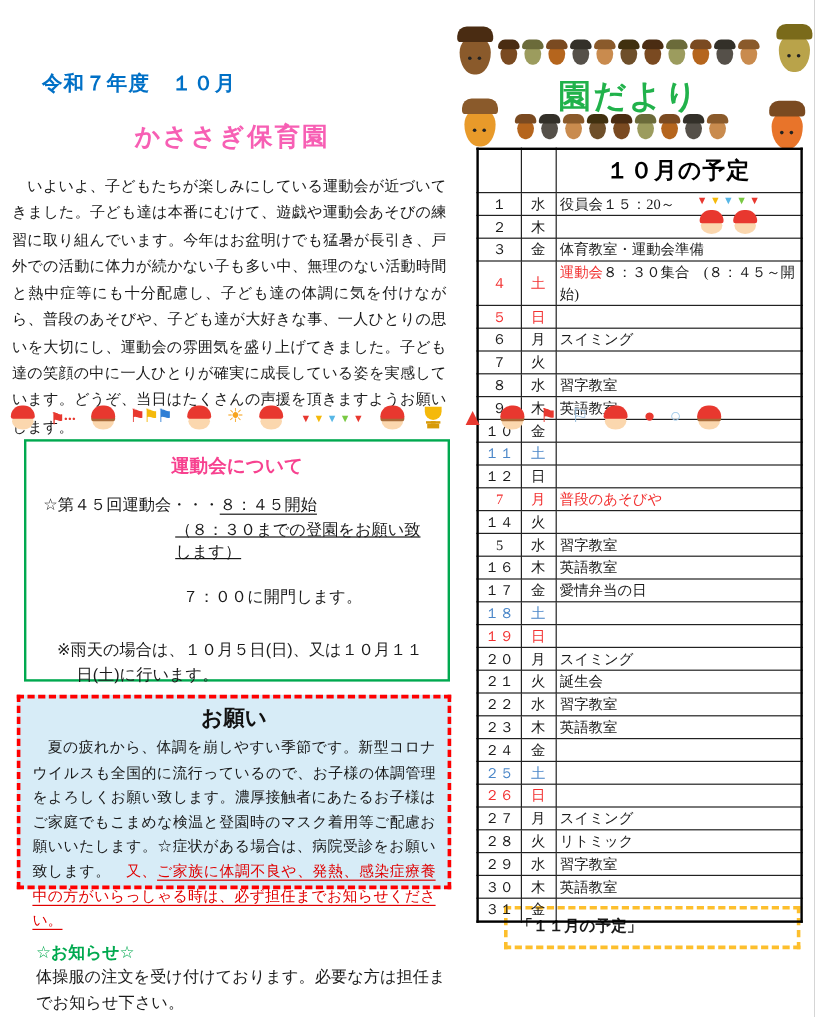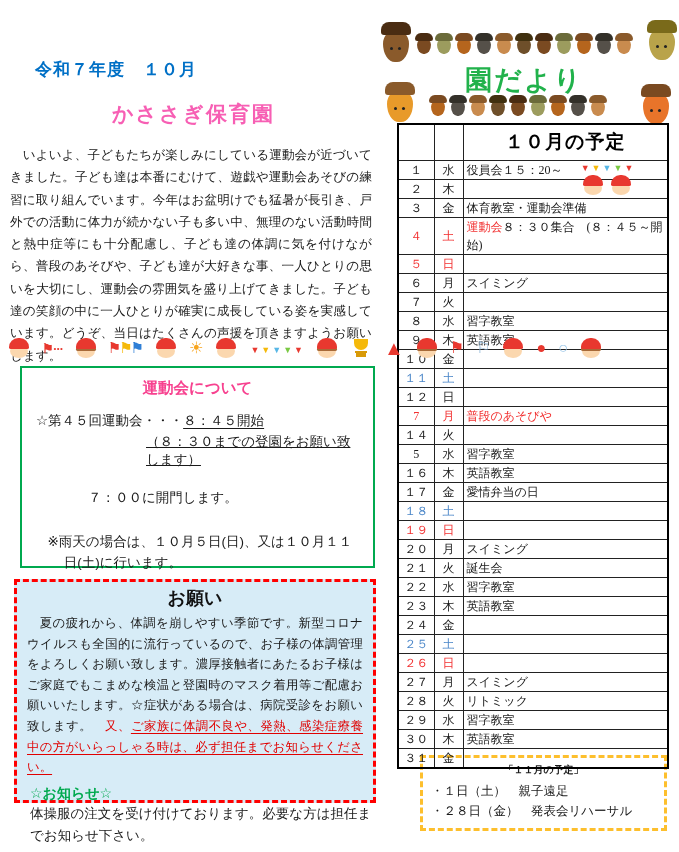--- a/index.html
+++ b/index.html
@@ -38,26 +38,26 @@
   .ic-flags3 b{font-size:15px;margin:0 -1px;font-weight:normal;}
   .ic-bunting b{font-size:9px;margin:0 1px;font-weight:normal;}
 
   
   .sports-box{position:absolute;left:20px;top:366px;width:355px;height:202px;
         border:2.5px solid #00a94f;box-sizing:border-box;padding:8px 12px;
         font-family:var(--sans);font-size:13.5px;}
   .sports-title{text-align:center;color:#f7418f;font-weight:bold;font-size:15.5px;margin-top:2px;}
   .sports-l1{margin-top:13px;margin-left:2px;}
   .sports-l2{margin-top:3px;margin-left:112px;text-decoration:underline;}
-  .sports-l3{margin-top:20px;margin-left:54px;}
+  .sports-l3{margin-top:20px;margin-left:118px;}
   .sports-l4{margin-top:24px;padding-left:2.2em;text-indent:-1.2em;line-height:21px;}
   .u{text-decoration:underline;text-underline-offset:3px;}
 
   
-  .request-box{position:absolute;left:14px;top:579px;width:362px;height:224px;
+  .request-box{position:absolute;left:14px;top:579px;width:362px;height:162px;
         background:#d7ecf7;border:3px dashed #ff0000;box-sizing:border-box;padding:4px 10px;}
   .request-title{text-align:center;font-family:var(--sans);font-weight:bold;font-size:18px;color:#111;}
   .request-body{margin:3px 0 0 0;font-size:12.4px;line-height:20.6px;text-align:justify;}
   .red{color:#e00000;}
 
   
   .notice-title{position:absolute;left:30px;top:785px;font-family:var(--sans);
         font-weight:bold;font-size:14px;color:#00a94f;}
   .notice-body{position:absolute;left:30px;top:803px;width:352px;margin:0;
         font-size:13.5px;line-height:22px;}
@@ -101,21 +101,21 @@
 
   
   .runner-decor{position:absolute;left:548px;top:158px;width:118px;z-index:5;text-align:center;}
   .runner-decor .ic-bunting{display:block;}
   .runner-decor .kids{margin-top:2px;}
   .runner-decor .kids .ic{margin:0 3px;}
 
   
   .november-box{position:absolute;left:420px;top:755px;width:247px;border:3px dashed #fdbf2d;
         box-sizing:border-box;padding:5px 8px 7px 8px;background:#fff;}
-  .nov-title{text-align:center;font-family:var(--sans);font-weight:bold;font-size:10px;}
+  .nov-title{font-family:var(--sans);font-weight:bold;font-size:13px;}
   .nov-list{list-style:none;margin:4px 0 0 0;padding:0;font-size:12.5px;line-height:20px;}
 </style>
 </head>
 <body>
 
 <div class="page">
 
   <div class="era-title">令和７年度　１０月</div>
   <div class="school-name">かささぎ保育園</div>
 
@@ -354,19 +354,15 @@
           <td class="c-day c-black">金</td>
           <td class="c-event"></td>
         </tr>
       </tbody>
   </table>
 
   <div class="runner-decor"><span class="ic ic-bunting"><b style="color: rgb(232, 56, 47);">▼</b><b style="color: rgb(245, 185, 10);">▼</b><b style="color: rgb(87, 183, 230);">▼</b><b style="color: rgb(122, 201, 67);">▼</b><b style="color: rgb(232, 56, 47);">▼</b></span><span class="kids"><span class="ic ic-kid"></span><span class="ic ic-kid"></span></span></div>
 
   <div class="november-box">
     <div class="nov-title">「１１月の予定」</div>
-    <ul class="nov-list">
-        <li>・１日（土）　親子遠足</li>
-        <li>・２８日（金）　発表会リハーサル</li>
-      </ul>
   </div>
 
 </div>
 
 </body></html>

